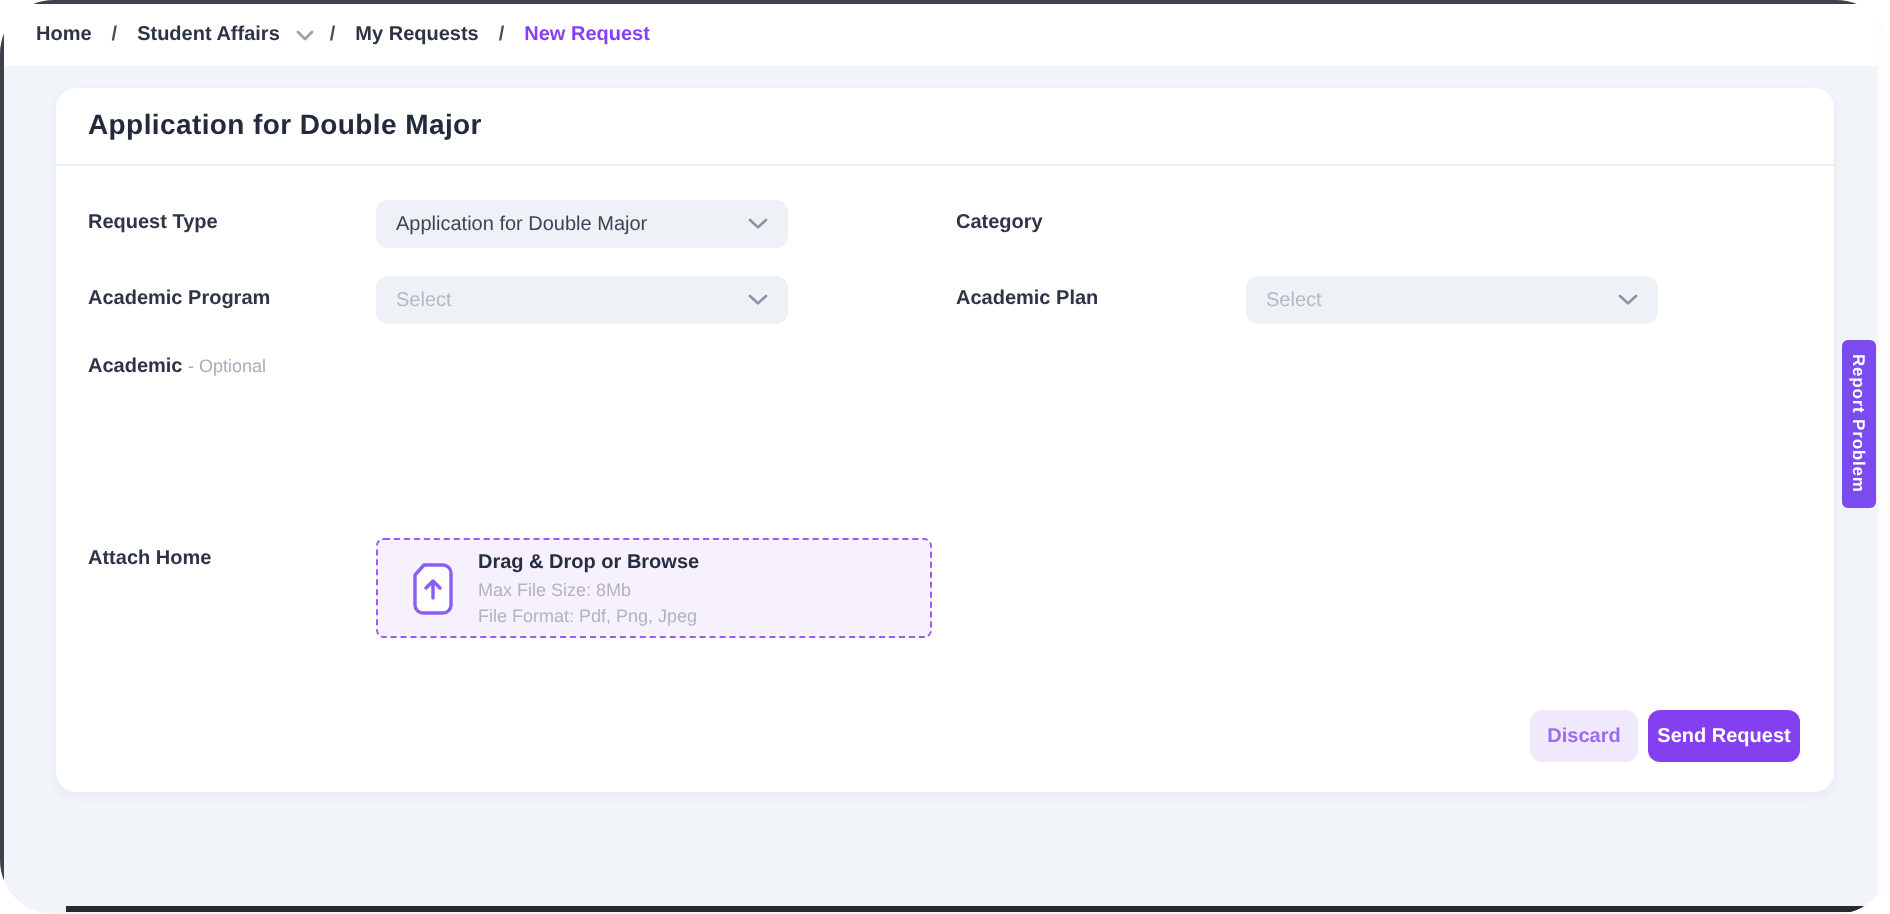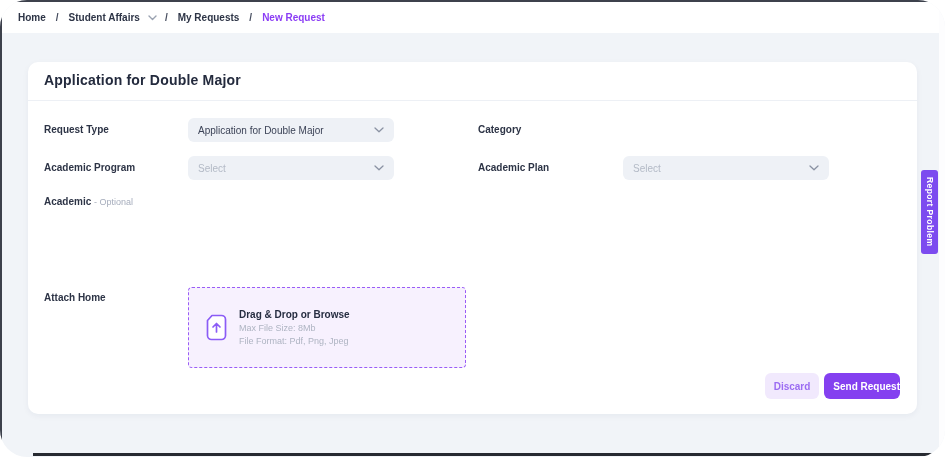--- a/index.html
+++ b/index.html
@@ -16,21 +16,21 @@
   
   .topbar { position:absolute; left:2px; top:2px; width:937px; height:31px; background:#ffffff;
             display:flex; align-items:center; padding:0 16px; z-index:2; }
   .breadcrumb { display:flex; align-items:center; gap:10px; font-size:10px; font-weight:bold; color:#2d3446; }
   .bc-item { cursor:pointer; white-space:nowrap; }
   .bc-sep { color:#454c5e; }
   .bc-accent { color:#8b3df5; }
   .bc-chevron { display:flex; align-items:center; margin:0 -2px; }
 
   
-  .card { position:absolute; left:28px; top:62px; width:889px; height:352px; background:#ffffff;
+  .card { position:absolute; left:28px; top:44px; width:889px; height:352px; background:#ffffff;
           border-radius:10px; box-shadow:0 2px 6px rgba(25,39,80,0.05); z-index:2; }
   .card-title { position:absolute; left:16px; top:10px; font-size:14px; font-weight:bold;
                 color:#232a3d; letter-spacing:0.2px; }
   .card-divider { position:absolute; left:0; top:38px; width:100%; height:1px; background:#edf0f5; }
 
   .field-label { position:absolute; font-size:10px; font-weight:bold; color:#2d3446; }
   .lbl-request-type     { left:16px;  top:62px; }
   .lbl-category         { left:450px; top:62px; }
   .lbl-academic-program { left:16px;  top:100px; }
   .lbl-academic-plan    { left:450px; top:100px; }
@@ -47,32 +47,32 @@
   .sel-plan         { left:595px; top:94px; width:206px; }
   .select .placeholder { color:#b3bac6; }
   .chev { display:flex; align-items:center; }
 
   .comment-area { position:absolute; left:160px; top:132px; width:641px; height:84px;
                   background:#eef1f6; border:none; border-radius:6px; resize:none;
                   font-family:"Liberation Sans", sans-serif; font-size:10px; color:#3c4357;
                   padding:9px 10px; outline:none; }
   .comment-area::placeholder { color:#b3bac6; }
 
-  .dropzone { position:absolute; left:160px; top:225px; width:278px; height:81px;
+  .dropzone { position:absolute; left:160px; top:225px; width:278px; height:50px;
               background:#f7f1fe; border:1.5px dashed #9a5cf7; border-radius:4px;
               display:flex; align-items:center; gap:12px; padding:0 10px 0 17px; cursor:pointer; }
   .dz-icon { flex:0 0 auto; display:flex; }
   .dz-text { display:flex; flex-direction:column; gap:3px; }
   .dz-title { font-size:10px; font-weight:bold; color:#262d41; }
   .dz-info  { font-size:9px; color:#aeb4c2; }
 
   .btn { position:absolute; border:none; border-radius:6px; font-family:"Liberation Sans", sans-serif;
          font-size:10px; font-weight:bold; cursor:pointer; }
   .btn-discard { left:737px; top:311px; width:54px; height:26px; background:#f1e9fd; color:#9b6cf2; }
-  .btn-send    { left:796px; top:311px; width:76px; height:26px; background:#8440f0; color:#ffffff;text-align:right; }
+  .btn-send    { left:796px; top:311px; width:76px; height:26px; background:#8440f0; color:#ffffff; }
 
   
   .side-tab { position:absolute; left:921px; top:170px; width:17px; height:84px; background:#7c4bef;
               border-radius:3px; display:flex; align-items:center; justify-content:center;
               writing-mode:vertical-rl; font-size:8.5px; font-weight:bold; color:#ffffff;
               letter-spacing:0.4px; cursor:pointer; z-index:3; }
 </style>
 </head>
 <body>
 

